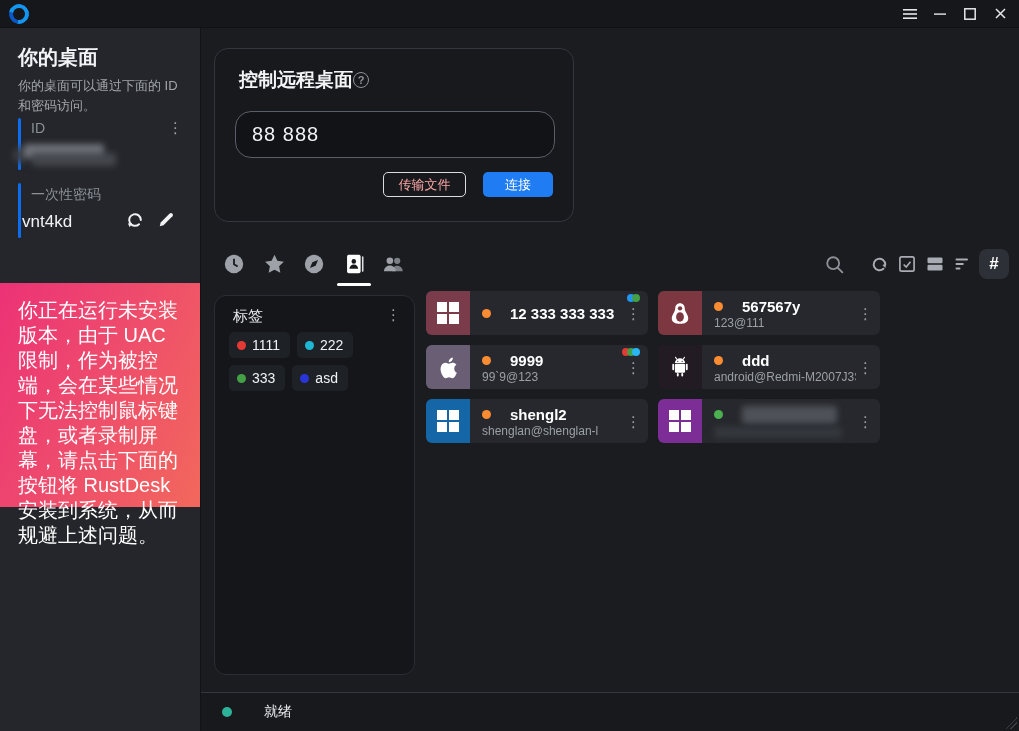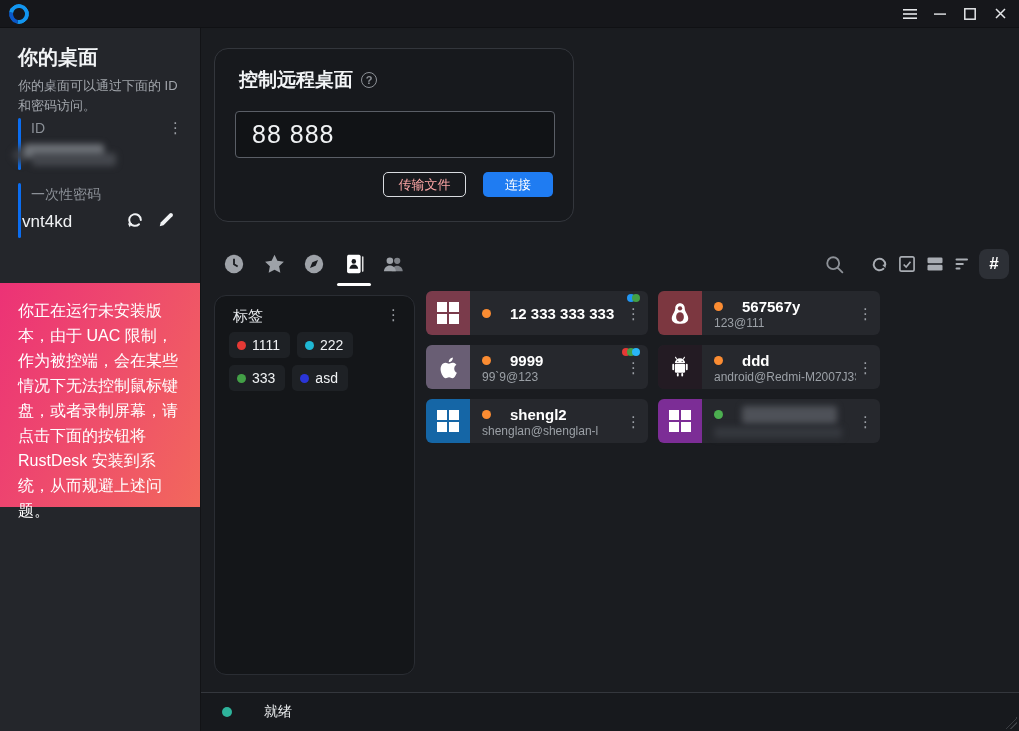--- a/index.html
+++ b/index.html
@@ -32,32 +32,32 @@
   .blur-id .b1 { position:absolute; left:6px; top:2px; width:80px; height:14px; background:#6e7278; border-radius:3px; }
   .blur-id .b2 { position:absolute; left:14px; top:11px; width:84px; height:13px; background:#44474d; border-radius:3px; }
   .blur-id .b3 { position:absolute; left:-4px; top:6px; width:14px; height:14px; background:#3a3d43; transform:rotate(45deg); }
   .sb-pw-value { position:absolute; left:22px; top:184px; font-size:17px; color:#f0f2f4; }
   .pw-icon { position:absolute; top:182px; width:20px; height:20px; color:#f0f2f4; cursor:pointer; }
   .pw-refresh { left:125px; }
   .pw-edit { left:157px; }
 
   
   .warning { position:absolute; left:0; top:255px; width:200px; height:224px; background:linear-gradient(115deg,#ec3276 0%,#ee4a6d 45%,#f2685c 100%); padding:15px 18px; }
-  .warning-text { font-size:16px; line-height:25px; color:#ffffff; }
+  .warning-text { font-size:20px; line-height:25px; color:#ffffff; }
   .install-btn { position:absolute; left:28px; top:164px; width:144px; height:40px; border:1px solid rgba(255,255,255,.85); border-radius:8px; background:transparent; color:#fff; font-size:17px; display:flex; align-items:center; justify-content:center; cursor:pointer; font-family:inherit; }
 
   
   .main { position:absolute; left:200px; top:28px; width:819px; height:703px; background:#1a1c20; border-left:1px solid #121316; }
 
   
   .connect-card { position:absolute; left:13px; top:20px; width:360px; height:174px; background:#17191d; border:1px solid #33363c; border-radius:14px; }
-  .cc-title-row { position:absolute; left:24px; top:18px; display:flex; align-items:center; gap:8px; }
+  .cc-title-row { position:absolute; left:24px; top:18px; display:flex; align-items:center; }
   .cc-title { font-size:19px; font-weight:700; color:#f2f4f6; }
   .help-circle { width:16px; height:16px; border:1.5px solid #8d9197; border-radius:50%; color:#8d9197; font-size:11px; font-weight:700; display:flex; align-items:center; justify-content:center; }
-  .cc-input { position:absolute; left:20px; top:62px; width:320px; height:47px; background:#111316; border:1px solid #5a5e66; border-radius:4px; color:#f0f2f4; font-size:25px; padding:11px 16px; letter-spacing:1px; font-family:inherit; }
+  .cc-input { position:absolute; left:20px; top:62px; width:320px; height:47px; background:#111316; border:1px solid #5a5e66; border-radius:16px; color:#f0f2f4; font-size:20px; padding:11px 16px; letter-spacing:1px; font-family:inherit; }
   .cc-btns { position:absolute; right:20px; top:123px; display:flex; gap:17px; }
   .btn-transfer { width:83px; height:25px; background:transparent; border:1px solid #d9dce0; border-radius:5px; color:#fca5a5; font-size:13px; cursor:pointer; font-family:inherit; }
   .btn-connect { width:70px; height:25px; border:none; border-radius:5px; color:#fff; font-size:13px; cursor:pointer; font-family:inherit; background:#1f7cf2; }
 
   
   .tabbar { position:absolute; left:0; top:214px; width:819px; height:44px; display:flex; align-items:center; }
   .tabs-left { display:flex; align-items:center; gap:16px; padding-left:21px; }
   .tab { position:relative; width:24px; height:34px; display:flex; align-items:center; justify-content:center; color:#9ea2a8; cursor:pointer; }
   .tab.selected { color:#ffffff; }
   .tab.selected::after { content:""; position:absolute; left:-5px; bottom:-5px; width:34px; height:3px; background:#fff; border-radius:2px; }

